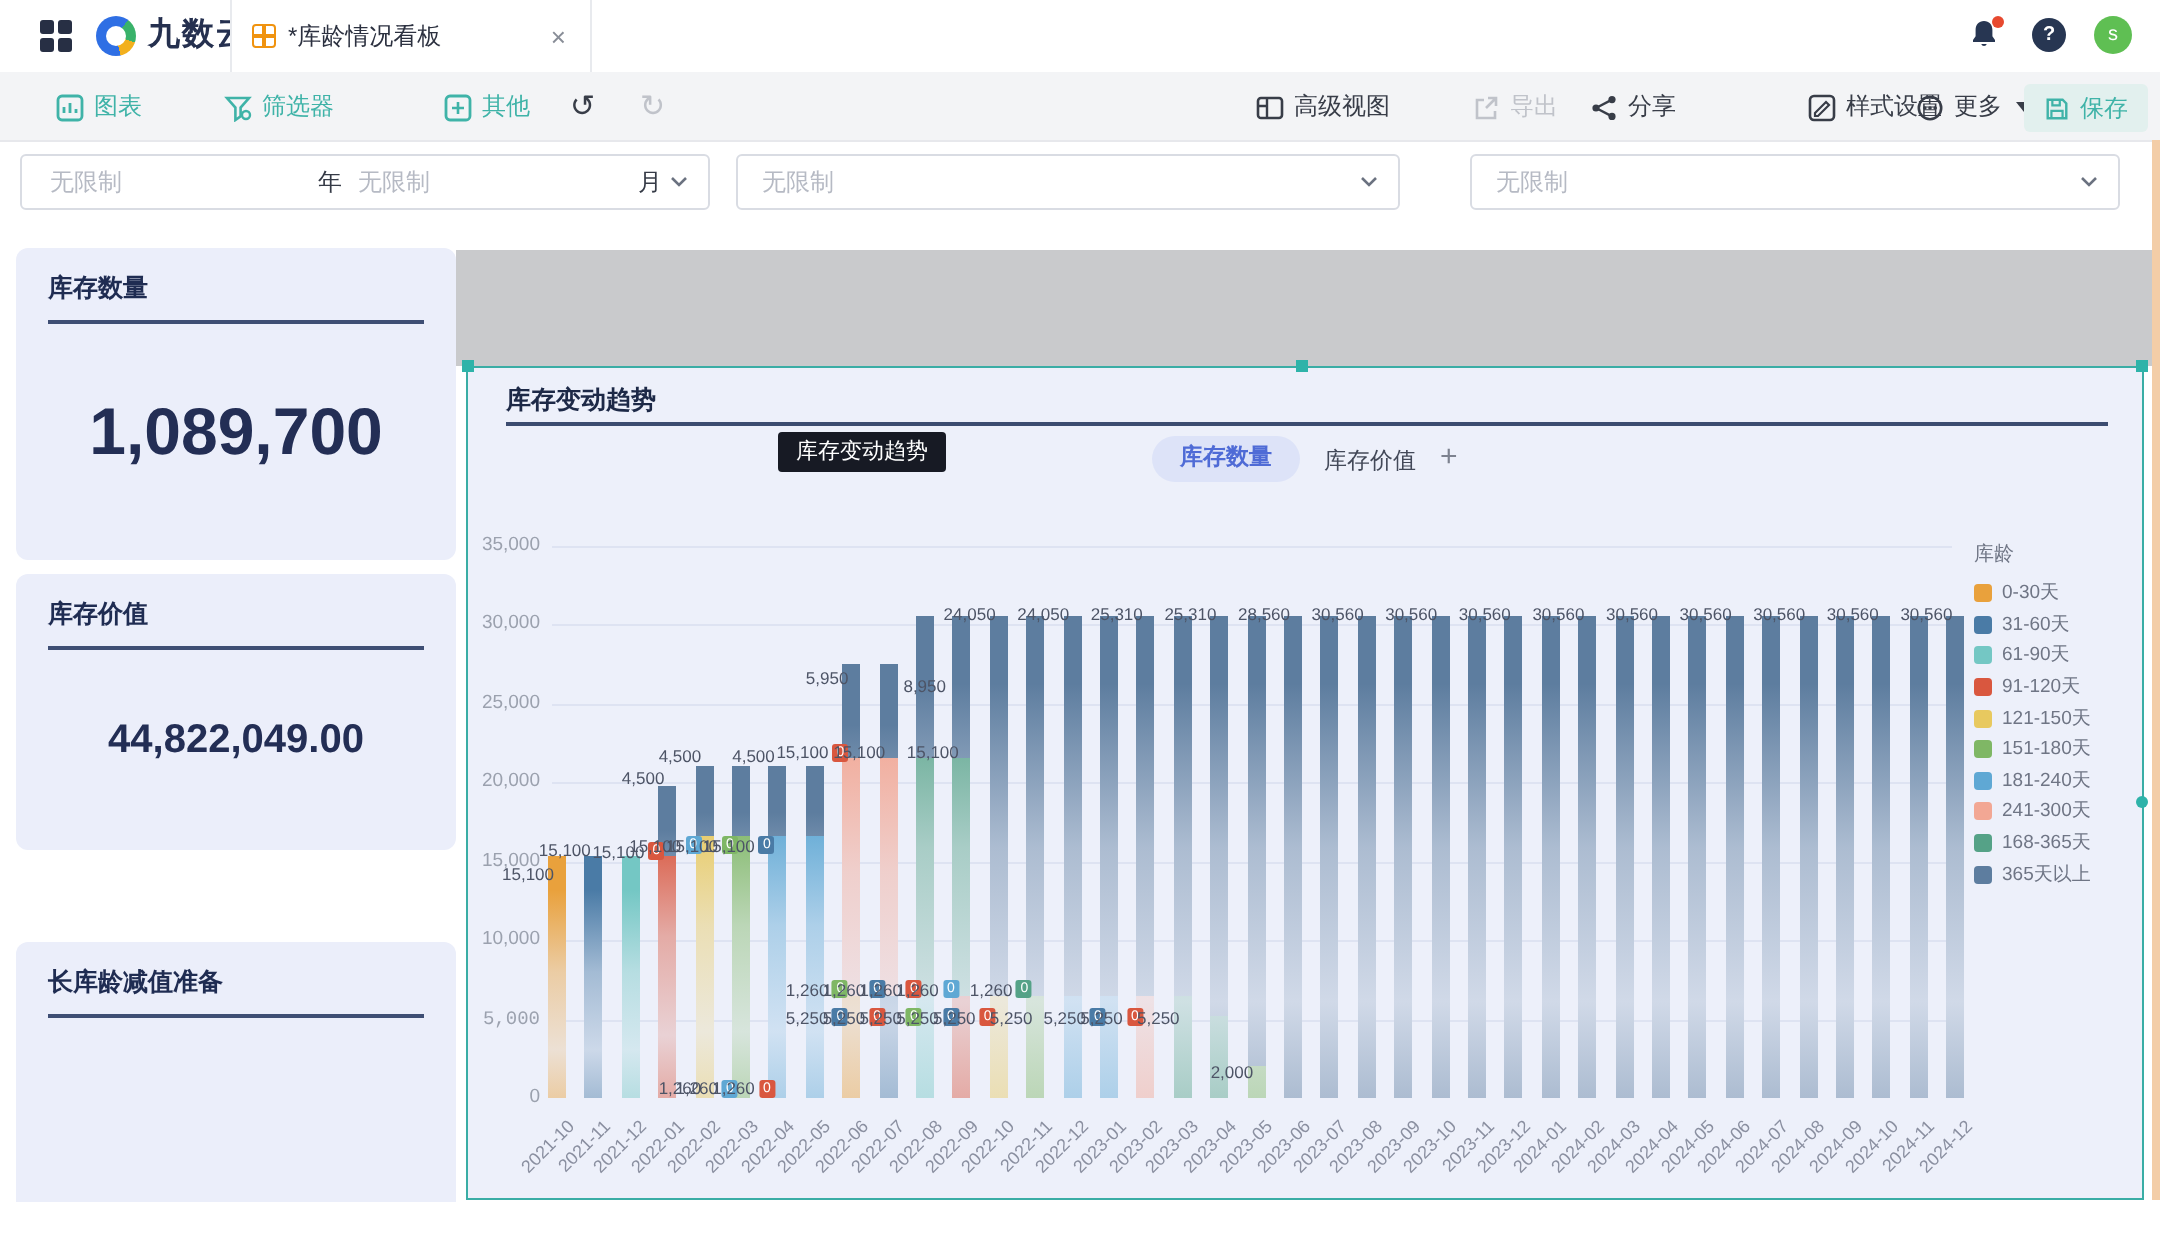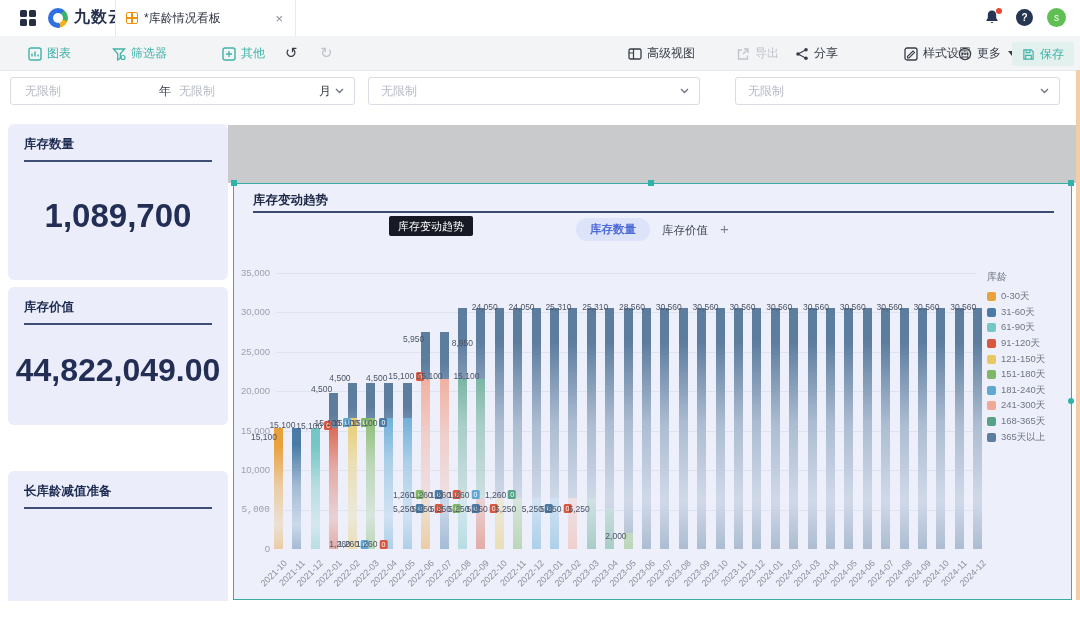--- a/index.html
+++ b/index.html
@@ -223,21 +223,21 @@
   </div>
 
   <div class="card" style="top:124px; height:156px;">
     <div class="ctitle">库存数量</div>
     <div class="crule"></div>
     <div class="cvalue" style="font-size:33px">1,089,700</div>
   </div>
   <div class="card" style="top:287px; height:138px;">
     <div class="ctitle">库存价值</div>
     <div class="crule"></div>
-    <div class="cvalue" style="font-size:32px">44,822,049.00</div>
+    <div class="cvalue" style="font-size:20px">44,822,049.00</div>
   </div>
   <div class="card" style="top:432px; height:138px;margin-top:39px;">
     <div class="ctitle">长库龄减值准备</div>
     <div class="crule"></div>
   </div>
 
   <div id="grayblock"></div>
 
   <div id="panel">
     <div class="handle" style="left:-3px; top:-4px;"></div>

